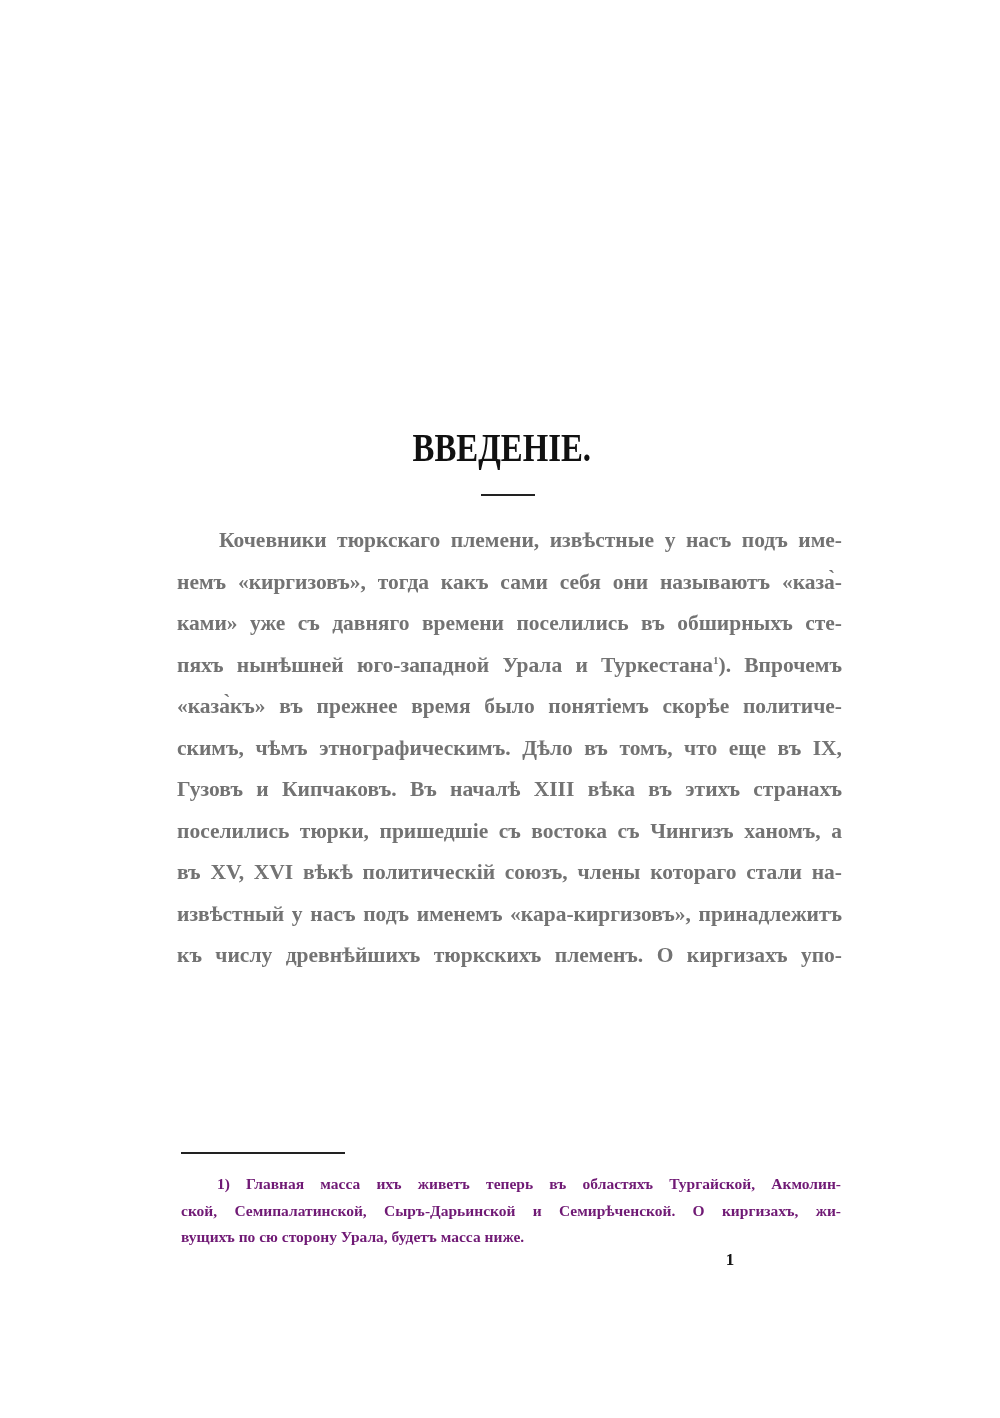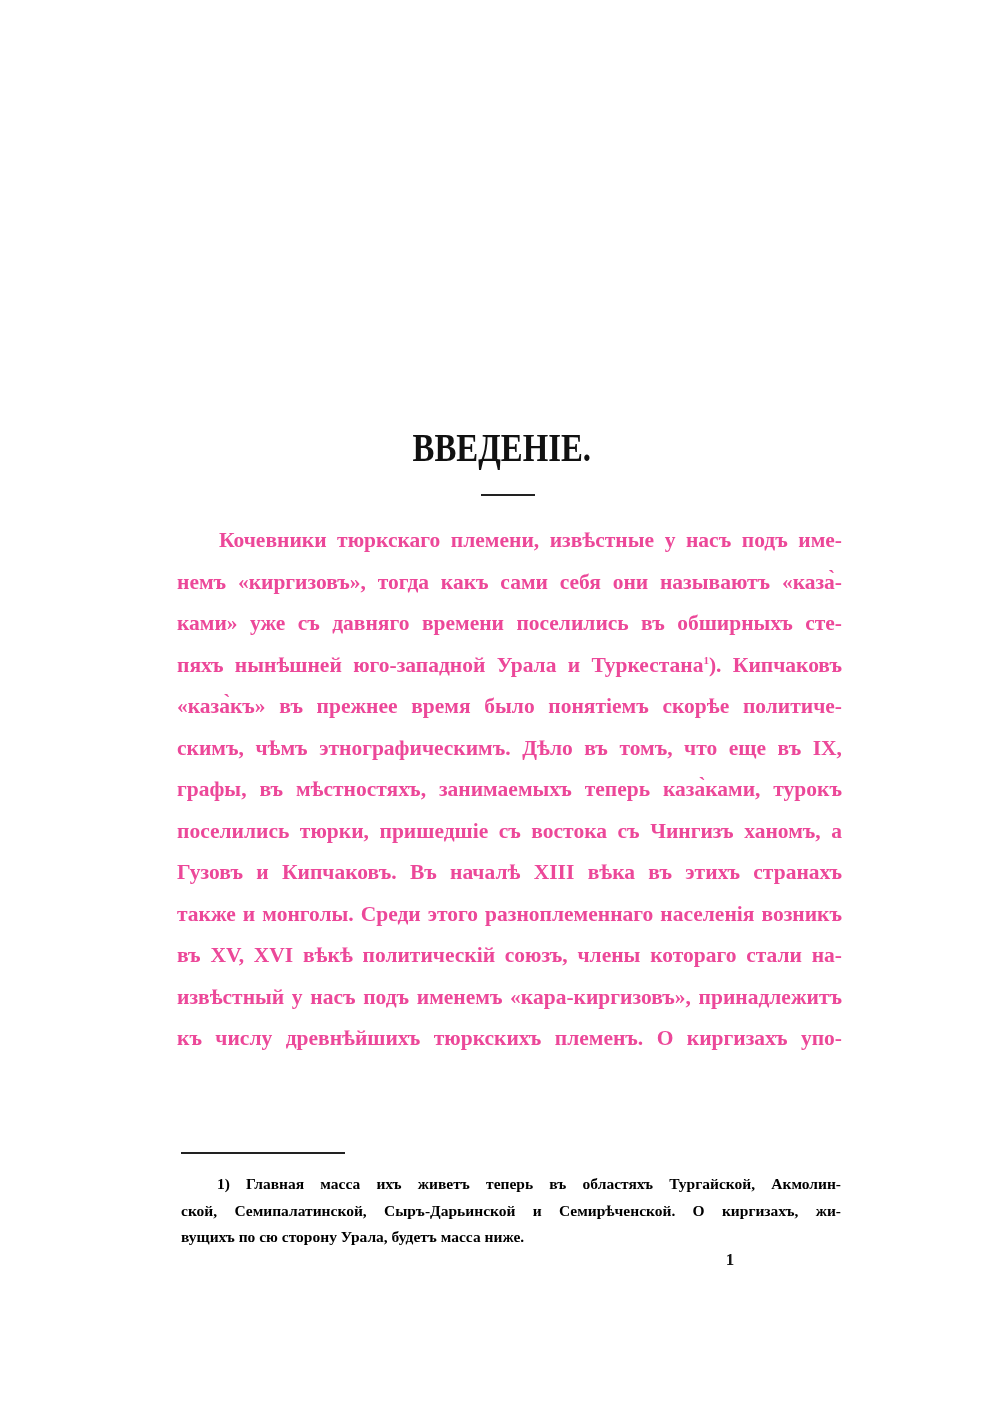--- a/index.html
+++ b/index.html
@@ -8,31 +8,31 @@
   .title {
     position: absolute; left: 0; width: 1000px; top: 424px; text-align: center;
     font-family: "Liberation Serif", "DejaVu Serif", serif; font-size: 40px; font-weight: bold;
     letter-spacing: 0px; transform: scaleX(0.82); transform-origin: 510px 0; color: #111;
   }
   .title-rule { position: absolute; left: 481px; top: 494px; width: 54px; height: 2px; background: #222; }
   .body-text { position: absolute; left: 177px; top: 520px; width: 665px; }
   .line {
     position: relative; height: 41.5px; line-height: 41.5px;
     font-family: "Liberation Serif", "DejaVu Serif", serif; font-size: 21.5px; font-weight: bold;
-    color: #ec4899; white-space: nowrap; text-align: justify; text-align-last: justify;
+    color: #737373; white-space: nowrap; text-align: justify; text-align-last: justify;
   }
   .line.indent { padding-left: 42px; }
   .line span { display: block; }
   sup.fnref { font-size: 11px; vertical-align: super; line-height: 0; }
   .fn-rule { position: absolute; left: 181px; top: 1152px; width: 164px; height: 2px; background: #222; }
   .footnotes { position: absolute; left: 181px; top: 1171px; width: 660px; }
   .fn-line {
     height: 26.5px; line-height: 26.5px;
     font-family: "Liberation Serif", "DejaVu Serif", serif; font-size: 15.5px; font-weight: bold;
-    color: #000000; white-space: nowrap; text-align: justify; text-align-last: justify;
+    color: #701a75; white-space: nowrap; text-align: justify; text-align-last: justify;
   }
   .fn-line.indent { padding-left: 36px; }
   .fn-line.last { text-align-last: left; }
   .page-number {
     position: absolute; left: 722px; top: 1250px; width: 16px; text-align: center;
     font-family: "Liberation Serif", "DejaVu Serif", serif; font-size: 17px; font-weight: bold; color: #151515;
   }
 </style>
 </head>
 <body>
@@ -46,39 +46,33 @@
     <div class="line indent">
         <span>Кочевники тюркскаго племени, извѣстные у насъ подъ име-</span>
       </div>
     <div class="line">
         <span>немъ «киргизовъ», тогда какъ сами себя они называютъ «каза̀-</span>
       </div>
     <div class="line">
         <span>ками» уже съ давняго времени поселились въ обширныхъ сте-</span>
       </div>
     <div class="line">
-        <span><span style="display:inline">пяхъ нынѣшней юго-западной Урала и Туркестана</span><sup class="fnref">1</sup><span style="display:inline">). Кипчаковъ</span></span>
+        <span><span style="display:inline">пяхъ нынѣшней юго-западной Урала и Туркестана</span><sup class="fnref">1</sup><span style="display:inline">). Впрочемъ</span></span>
       </div>
     <div class="line">
         <span>«каза̀къ» въ прежнее время было понятіемъ скорѣе политиче-</span>
       </div>
     <div class="line">
         <span>скимъ, чѣмъ этнографическимъ. Дѣло въ томъ, что еще въ IX,</span>
       </div>
     <div class="line">
-        <span>графы, въ мѣстностяхъ, занимаемыхъ теперь каза̀ками, турокъ</span>
+        <span>Гузовъ и Кипчаковъ. Въ началѣ XIII вѣка въ этихъ странахъ</span>
       </div>
     <div class="line">
         <span>поселились тюрки, пришедшіе съ востока съ Чингизъ ханомъ, а</span>
-      </div>
-    <div class="line">
-        <span>Гузовъ и Кипчаковъ. Въ началѣ XIII вѣка въ этихъ странахъ</span>
-      </div>
-    <div class="line">
-        <span>также и монголы. Среди этого разноплеменнаго населенія возникъ</span>
       </div>
     <div class="line">
         <span>въ XV, XVI вѣкѣ политическій союзъ, члены котораго стали на-</span>
       </div>
     <div class="line">
         <span>извѣстный у насъ подъ именемъ «кара-киргизовъ», принадлежитъ</span>
       </div>
     <div class="line">
         <span>къ числу древнѣйшихъ тюркскихъ племенъ. О киргизахъ упо-</span>
       </div>

